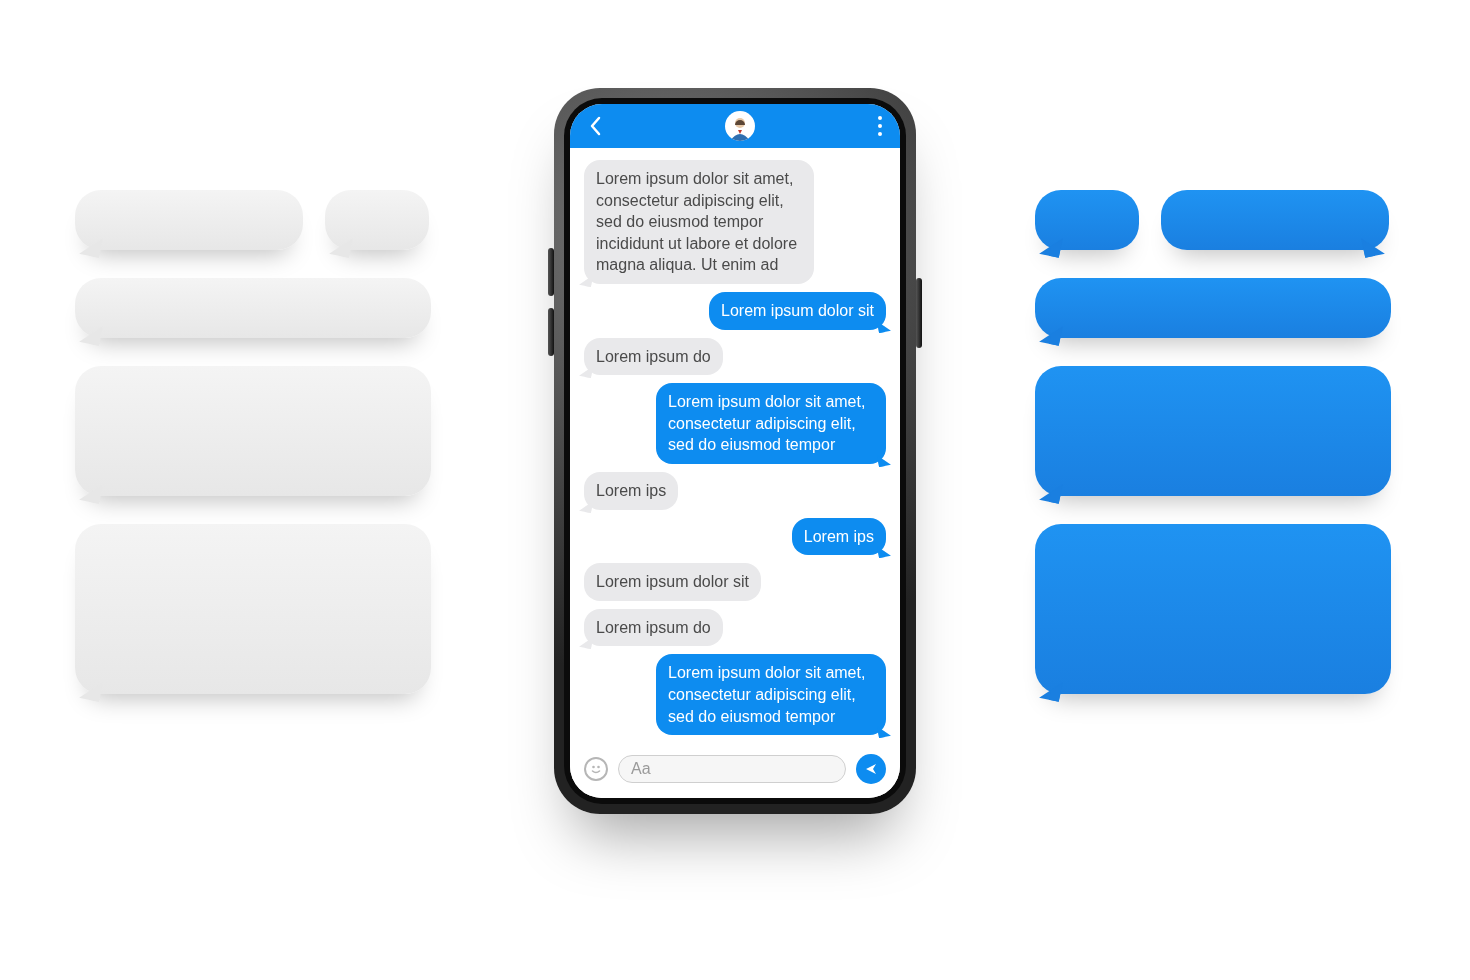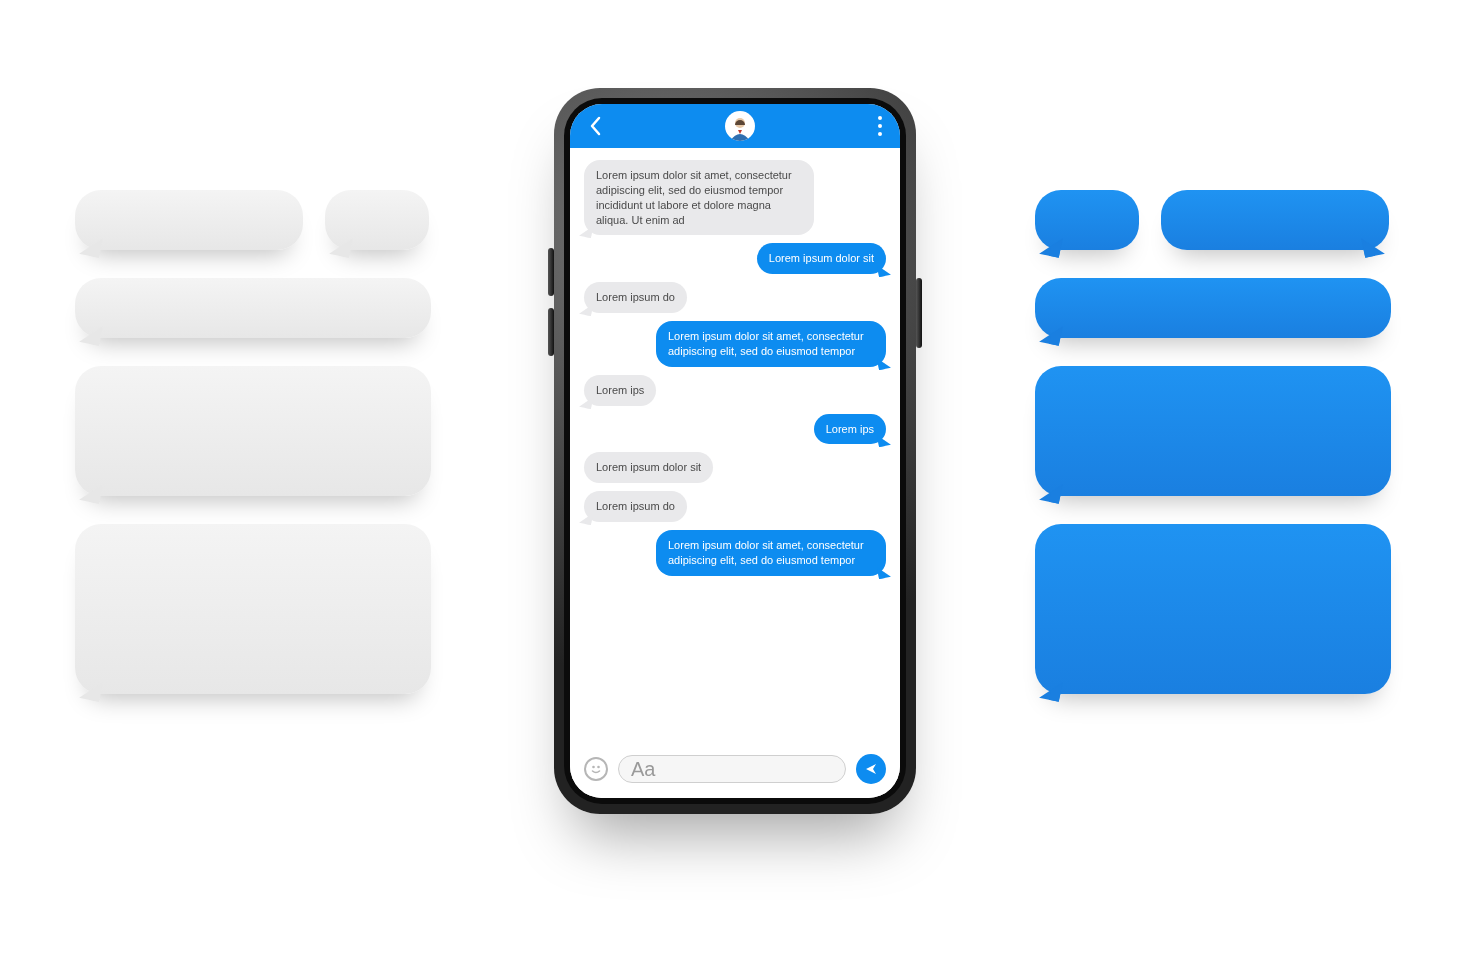--- a/index.html
+++ b/index.html
@@ -75,21 +75,21 @@
   .more-icon span { width:4px; height:4px; border-radius:50%; background:#fff; }
 
   
   .conversation {
     flex: 1;
     padding: 12px 14px 4px;
     overflow: hidden;
     display: flex;
     flex-direction: column;
     gap: 8px;
-    font-size: 11px;
+    font-size: 16px;
   }
   .row { display:flex; }
   .row.in  { justify-content:flex-start; }
   .row.out { justify-content:flex-end; }
   .bubble {
     max-width: 230px;
     padding: 8px 12px;
     border-radius: 16px;
     line-height: 1.35;
     position: relative;
@@ -129,21 +129,21 @@
     color:#b6b6b6; font-size:13px;
   }
   .input {
     flex:1;
     height:28px;
     border-radius:14px;
     border:1.5px solid #cfcfcf;
     background:#f6f6f6;
     padding:0 12px;
     color:#9a9a9a;
-    font-size:20px;
+    font-size:16px;
     display:flex;align-items:center;
   }
   .send-btn {
     width:30px;height:30px;border-radius:50%;
     background:#0d8cf0;
     display:flex;align-items:center;justify-content:center;
   }
   .send-btn svg{display:block;}
 
   

